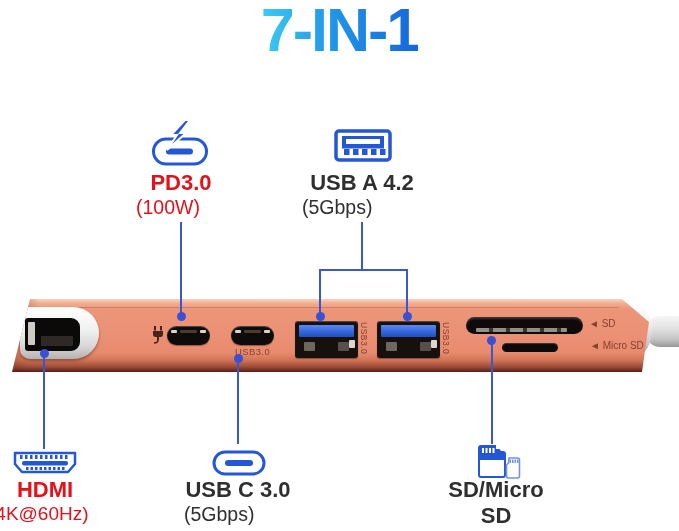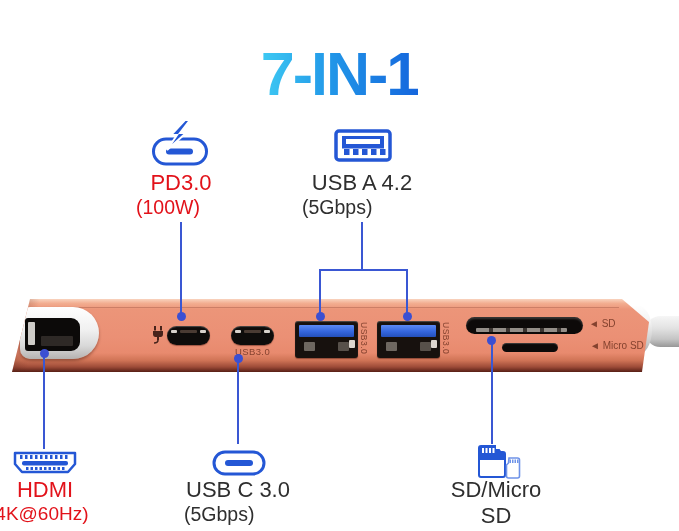--- a/index.html
+++ b/index.html
@@ -11,25 +11,25 @@
   
   .title-row {
     position:absolute; top:0; left:0; width:679px; height:62px;
     display:flex; justify-content:center; align-items:flex-start; gap:20px;
     font-weight:bold; font-size:61px; line-height:60px; letter-spacing:-2px;
     white-space:nowrap;
   }
   .title-blue {
     background:linear-gradient(90deg,#3ecaf3 0%,#2196e8 45%,#1566dd 100%);
     -webkit-background-clip:text; background-clip:text;
-    -webkit-text-fill-color:transparent; color:transparent;margin-top:44px;
+    -webkit-text-fill-color:transparent; color:transparent;
   }
   .title-dark { color:#3a3a3a; }
   
-  .c-label { position:absolute; text-align:center; font-weight:normal; font-size:22px; color:#2f2f2f; }
+  .c-label { position:absolute; text-align:center; font-weight:bold; font-size:22px; color:#2f2f2f; }
   .c-sub   { position:absolute; font-size:19.5px; color:#2f2f2f; }
   .red     { color:#e2121a; }
   
   .cline { position:absolute; background:#3a57d3; z-index:6; }
   .cdot  { position:absolute; width:9px; height:9px; border-radius:50%; background:#3b4fd2; z-index:7; }
   
   .icon { position:absolute; }
   
   .cable-boot {
     position:absolute; left:622px; top:305px; width:30px; height:50px; z-index:1;

